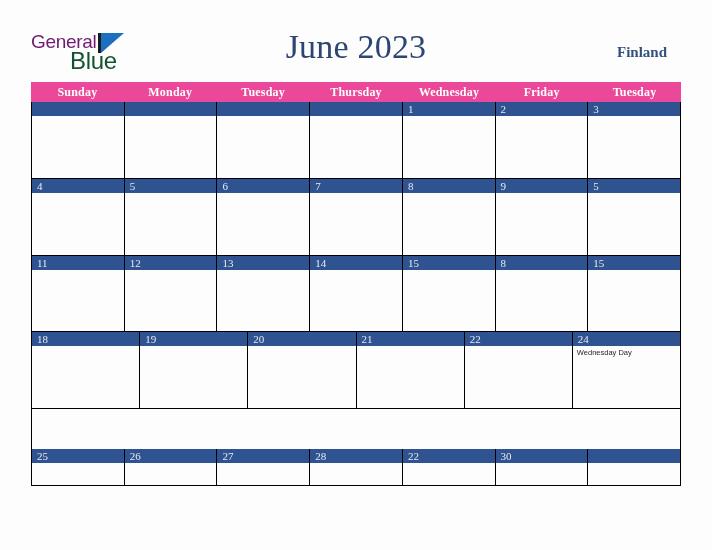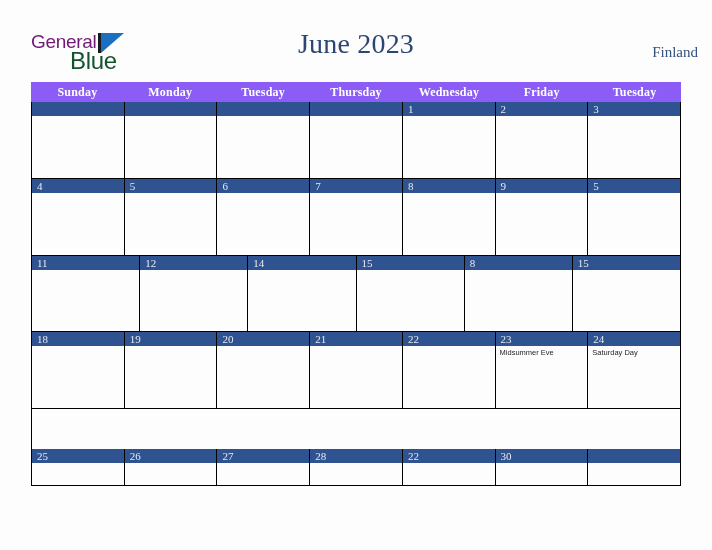--- a/index.html
+++ b/index.html
@@ -78,49 +78,49 @@
     line-height: 21px;
   }
 
   .cal-title {
     position: absolute;
     left: 0;
     top: 28px;
     width: 712px;
     text-align: center;
     font-family: "Liberation Serif", serif;
-    font-size: 28px;
+    font-size: 34px;
     font-weight: 400;
     color: #2d4671;
     letter-spacing: 0.2px;
   }
 
   .cal-country {
     position: absolute;
-    right: 14px;
+    right: 45px;
     top: 44px;
     font-family: "Liberation Serif", serif;
     font-size: 15px;
-    font-weight: 400;
+    font-weight: 700;
     color: #33517e;
   }
 
   
   .cal-grid {
     position: absolute;
     left: 31px;
     top: 82px;
     width: 650px;
   }
 
   .weekday-row {
     display: flex;
     width: 650px;
     height: 20px;
-    background: #8b5cf6;
+    background: #ec4899;
   }
   .weekday-cell {
     flex: 1 1 0;
     display: flex;
     align-items: center;
     justify-content: center;
     font-family: "Liberation Serif", serif;
     font-size: 12px;
     font-weight: 700;
     color: #ffffff;
@@ -282,20 +282,24 @@
         <div class="day-cell">
           <div class="date-bar"></div>
           <div class="date-num">11</div>
         </div>
         <div class="day-cell">
           <div class="date-bar"></div>
           <div class="date-num">12</div>
         </div>
         <div class="day-cell">
           <div class="date-bar"></div>
+          <div class="date-num">13</div>
+        </div>
+        <div class="day-cell">
+          <div class="date-bar"></div>
           <div class="date-num">14</div>
         </div>
         <div class="day-cell">
           <div class="date-bar"></div>
           <div class="date-num">15</div>
         </div>
         <div class="day-cell">
           <div class="date-bar"></div>
           <div class="date-num">8</div>
         </div>
@@ -317,33 +321,26 @@
           <div class="date-bar"></div>
           <div class="date-num">20</div>
         </div>
         <div class="day-cell">
           <div class="date-bar"></div>
           <div class="date-num">21</div>
         </div>
         <div class="day-cell">
           <div class="date-bar"></div>
           <div class="date-num">22</div>
-        </div>
-        <div class="day-cell">
-          <div class="date-bar"></div>
-          <div class="date-num">23</div>
-          <div class="events">
-            <div class="event-text">Midsummer Eve</div>
-          </div>
         </div>
         <div class="day-cell">
           <div class="date-bar"></div>
           <div class="date-num">24</div>
           <div class="events">
-            <div class="event-text">Saturday Day</div>
+            <div class="event-text">Wednesday Day</div>
           </div>
         </div>
       </div>
       <div class="week-row">
         <div class="day-cell">
           <div class="date-bar"></div>
           <div class="date-num">25</div>
         </div>
         <div class="day-cell">
           <div class="date-bar"></div>

